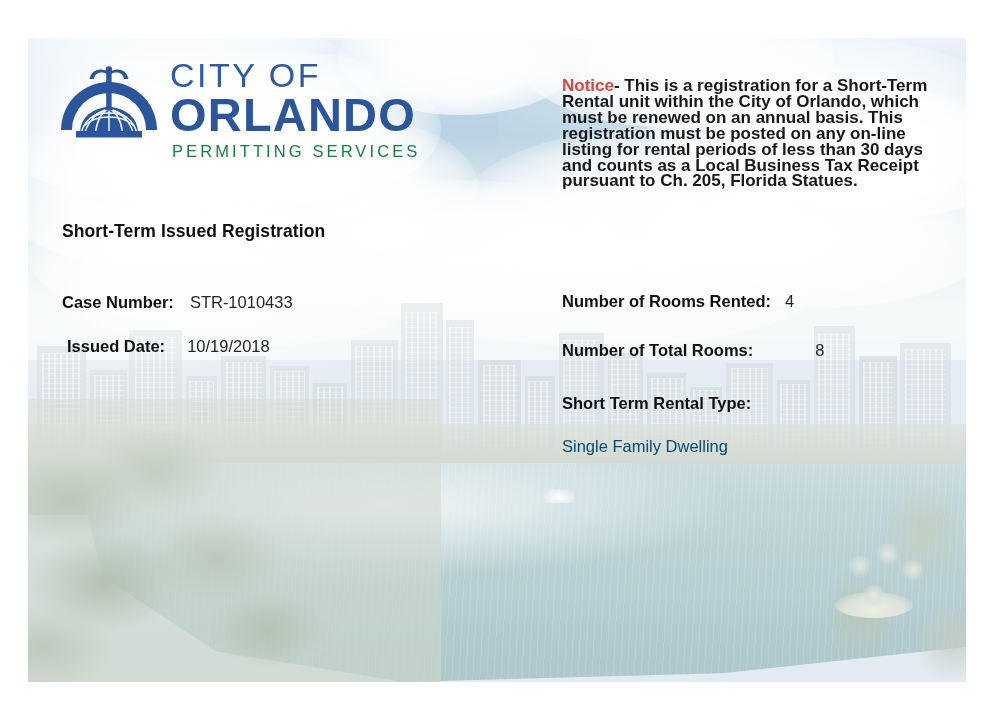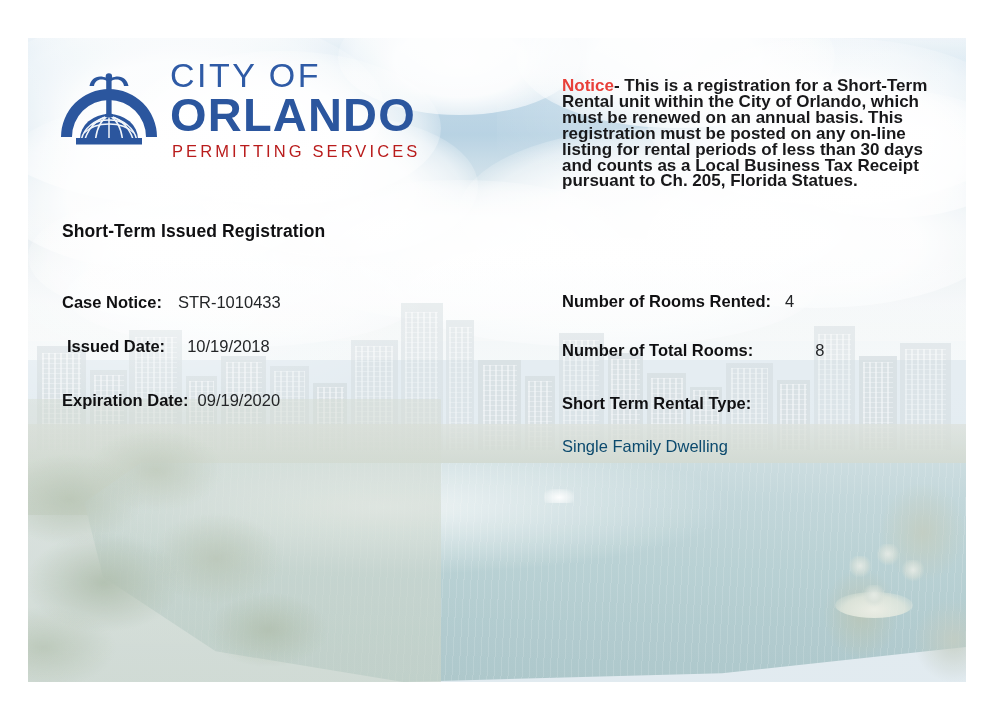--- a/index.html
+++ b/index.html
@@ -176,36 +176,36 @@
     background: radial-gradient(ellipse at 30% 50%, rgba(255,255,255,.42) 0%, rgba(255,255,255,0) 75%);
   }
   .text-haze-r {
     position: absolute; right: 0; top: 0%; width: 50%; height: 26%;
     background: radial-gradient(ellipse at 70% 45%, rgba(255,255,255,.50) 0%, rgba(255,255,255,0) 78%);
   }
 
   
   #logo {
     position: absolute; left: 58px; top: 58px;
-    display: flex; align-items: center; gap: 10px;
+    display: flex; align-items: flex-start; gap: 10px;
     z-index: 6;
   }
   #logo-mark { width: 102px; height: 88px; flex: 0 0 auto; }
   #logo-words { display: flex; flex-direction: column; }
   .word-city {
     font-size: 34px; font-weight: 400; letter-spacing: 2.5px;
     color: #2f5ba6; line-height: 1.02;
   }
   .word-orlando {
     font-size: 47px; font-weight: 700; letter-spacing: 1.2px;
     color: #2b569e; line-height: 1.0; margin-top: -2px;
   }
   .word-permitting {
     font-size: 16.5px; font-weight: 400; letter-spacing: 3.1px;
-    color: #b91c1c; line-height: 1.1; margin-top: 4px; padding-left: 2px;
+    color: #15803d; line-height: 1.1; margin-top: 4px; padding-left: 2px;
   }
 
   
   #notice {
     position: absolute; left: 562px; top: 78px; width: 388px;
     z-index: 6;
     font-size: 17px; font-weight: 700; line-height: 15.9px;
     color: #18181a;
   }
   #notice .lbl { color: #e8403a; }
@@ -359,33 +359,29 @@
     </div>
   </div>
 
   <div id="notice">
     <span class="lbl">Notice</span><span>- This is a registration for a Short-Term Rental unit within the City of Orlando, which must be renewed on an annual basis. This registration must be posted on any on-line listing for rental periods of less than 30 days and counts as a Local Business Tax Receipt pursuant to Ch. 205, Florida Statues.</span>
   </div>
 
   <div id="doc-title">Short-Term Issued Registration</div>
 
   <div class="field" id="f-case">
-    <span class="k">Case Notice:</span>
+    <span class="k">Case Number:</span>
     <span class="v">STR-1010433</span>
   </div>
 
   <div class="field" id="f-issue">
     <span class="k">Issued Date:</span>
     <span class="v">10/19/2018</span>
   </div>
 
-  <div class="field" id="f-exp">
-    <span class="k">Expiration Date:</span>
-    <span class="v">09/19/2020</span>
-  </div>
 
   <div class="field" id="f-rented">
     <span class="k">Number of Rooms Rented:</span>
     <span class="v">4</span>
   </div>
 
   <div class="field" id="f-total">
     <span class="k">Number of Total Rooms:</span>
     <span class="v">8</span>
   </div>

